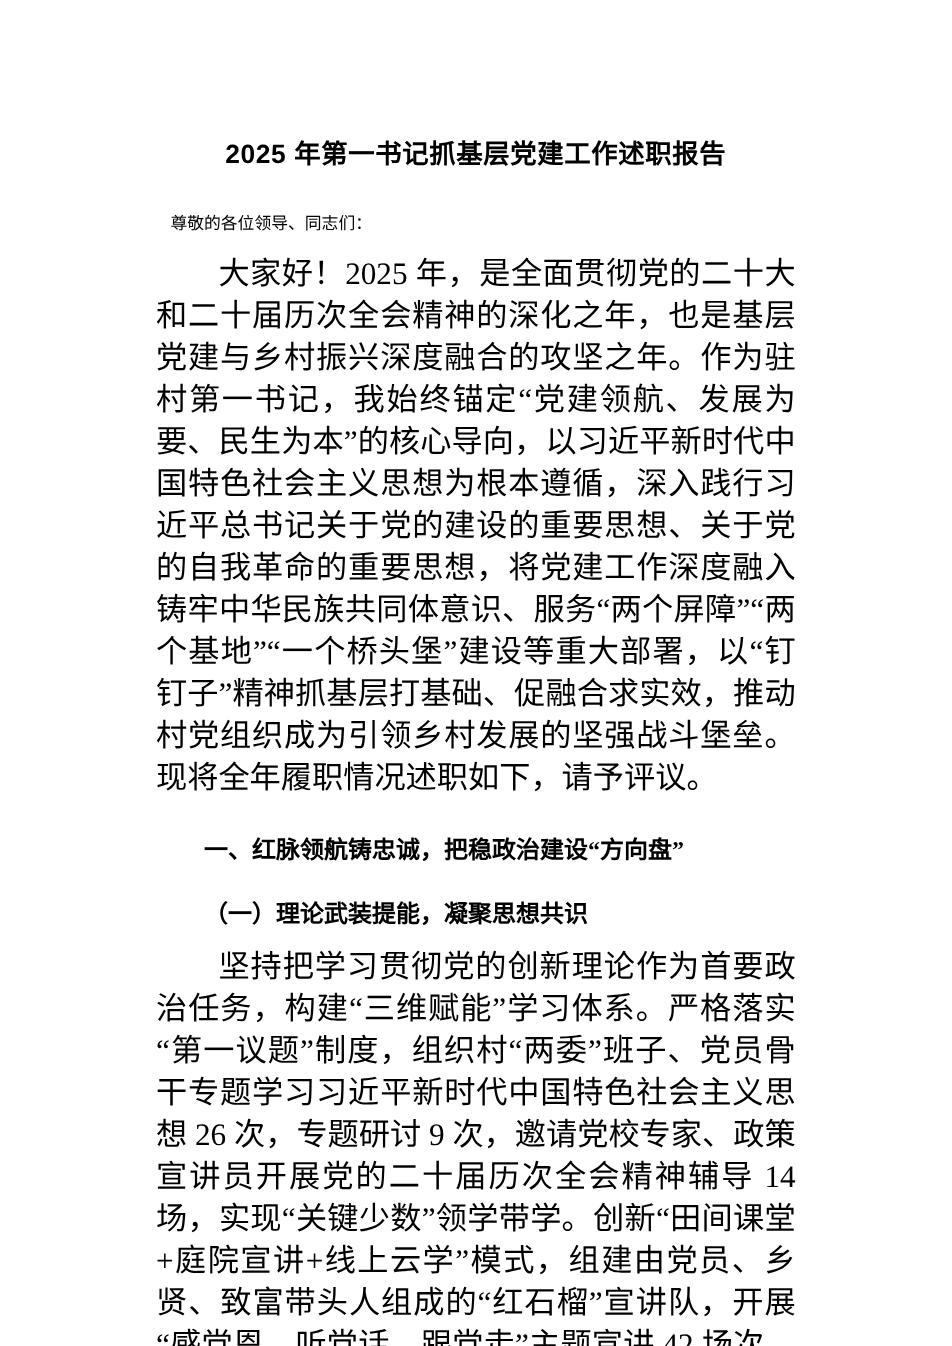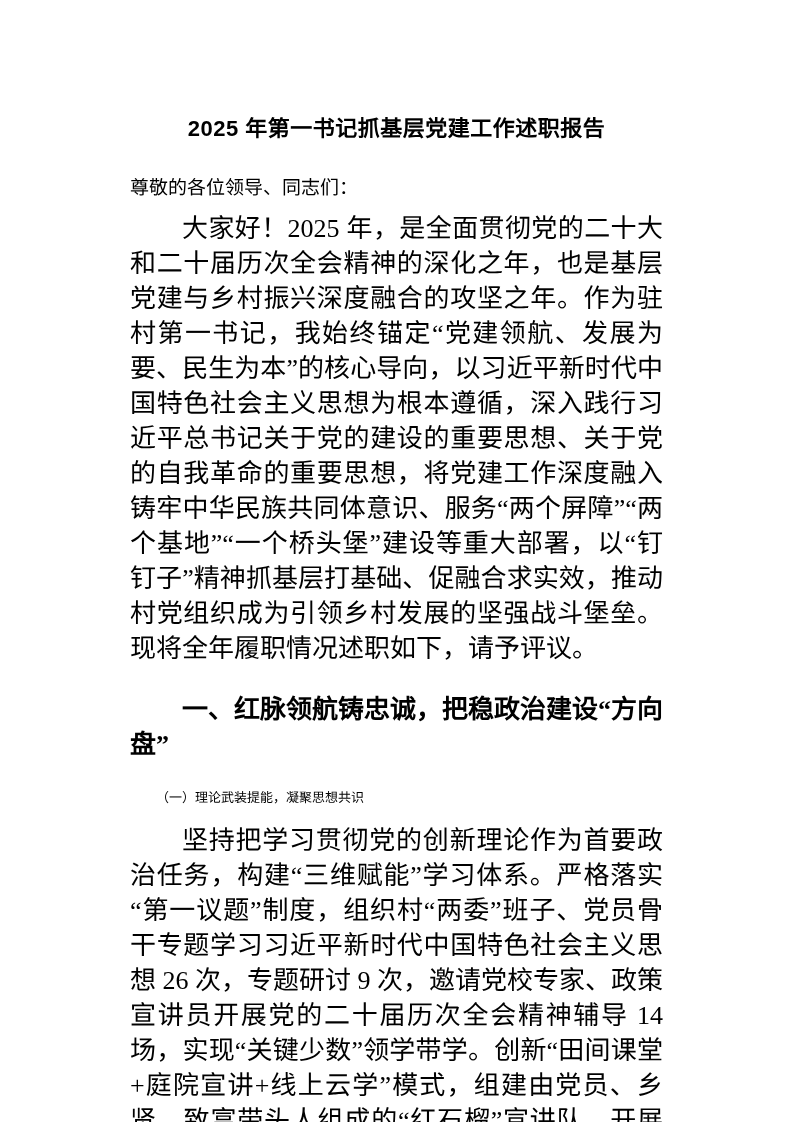--- a/index.html
+++ b/index.html
@@ -21,48 +21,48 @@
   .doc-title {
     margin: 0 0 24px 0;
     font-family: "Liberation Sans", sans-serif;
     font-weight: 700;
     font-size: 22px;
     line-height: 34px;
     text-align: center;
     letter-spacing: 0.5px;
   }
   .salutation {
-    margin: 0 0 6px 0;
+    margin: 0 0 6px 12px;
     font-family: "Liberation Serif", serif;
-    font-size: 19px;
+    font-size: 14px;
     line-height: 35px;
     text-indent: 0;
   }
   .body-para {
     margin: 0;
     font-family: "Liberation Serif", serif;
     font-size: 26px;
     line-height: 35px;
     text-indent: 2em;
     text-align: justify;
     word-break: break-all;
   }
   .section-heading {
     margin: 26px 0 18px 0;
     font-family: "Liberation Serif", serif;
     font-weight: 700;
-    font-size: 26px;
+    font-size: 20px;
     line-height: 35px;
     text-indent: 2em;
   }
   .subsection-heading {
     margin: 0 0 8px 0;
     font-family: "Liberation Serif", serif;
-    font-weight: 400;
-    font-size: 13px;
+    font-weight: 700;
+    font-size: 20px;
     line-height: 35px;
     text-indent: 2em;
   }
 </style>
 </head>
 <body>
 
 <div class="page">
   <h1 class="doc-title">2025 年第一书记抓基层党建工作述职报告</h1>
 

